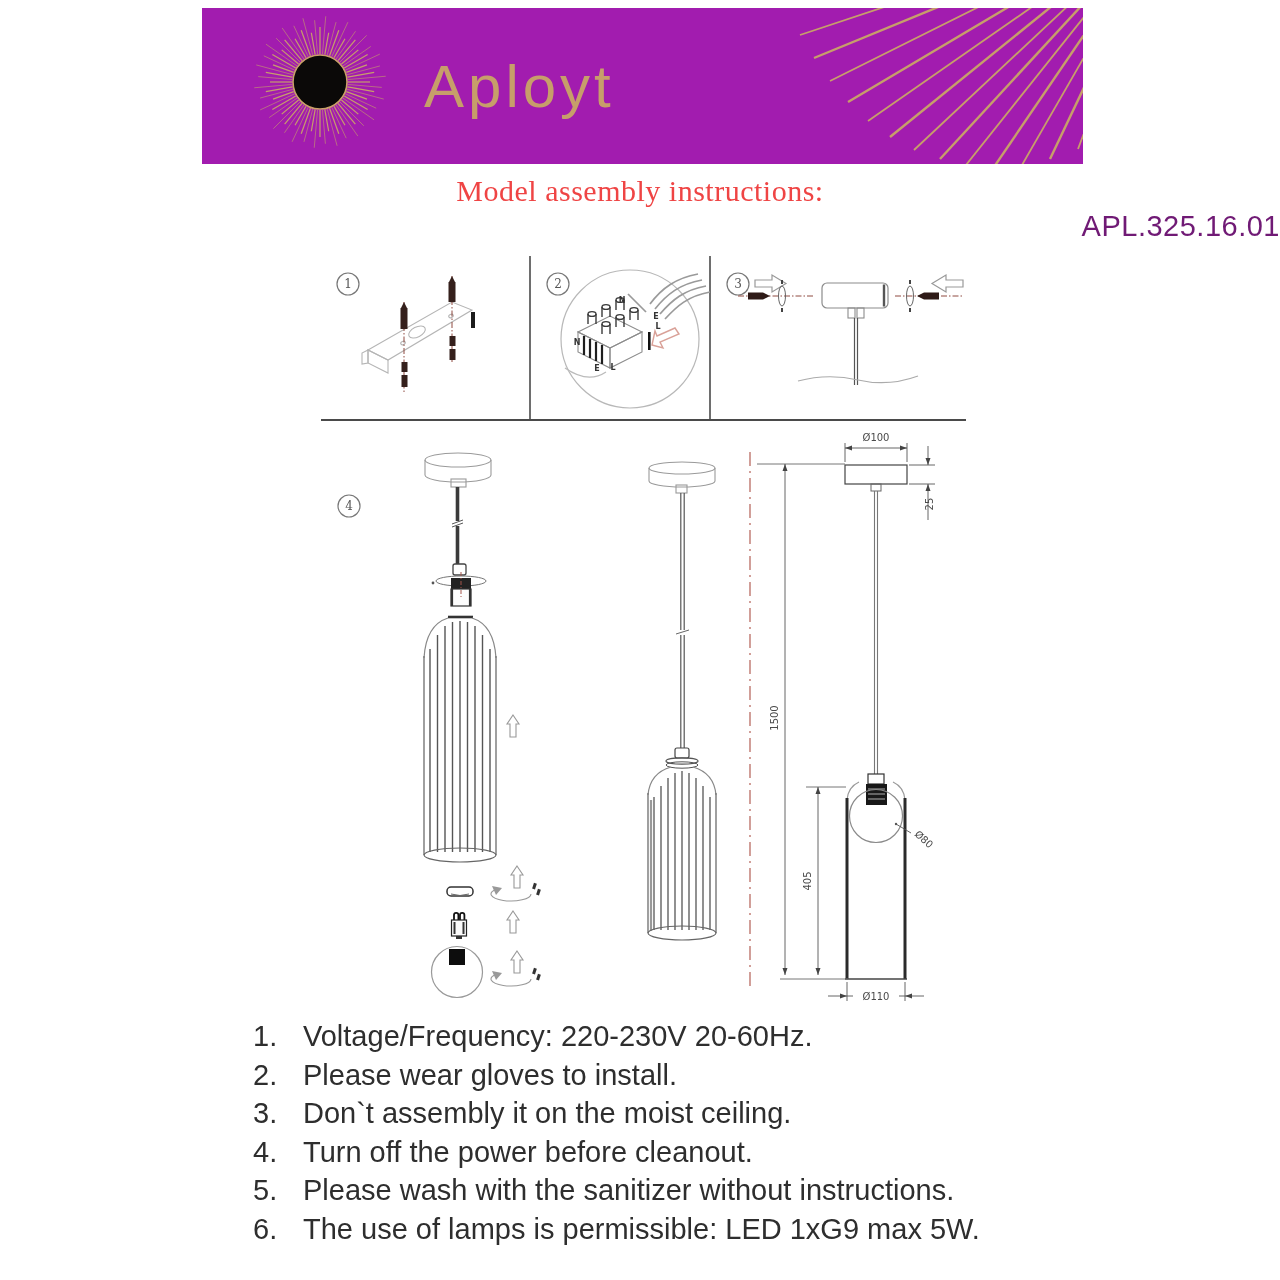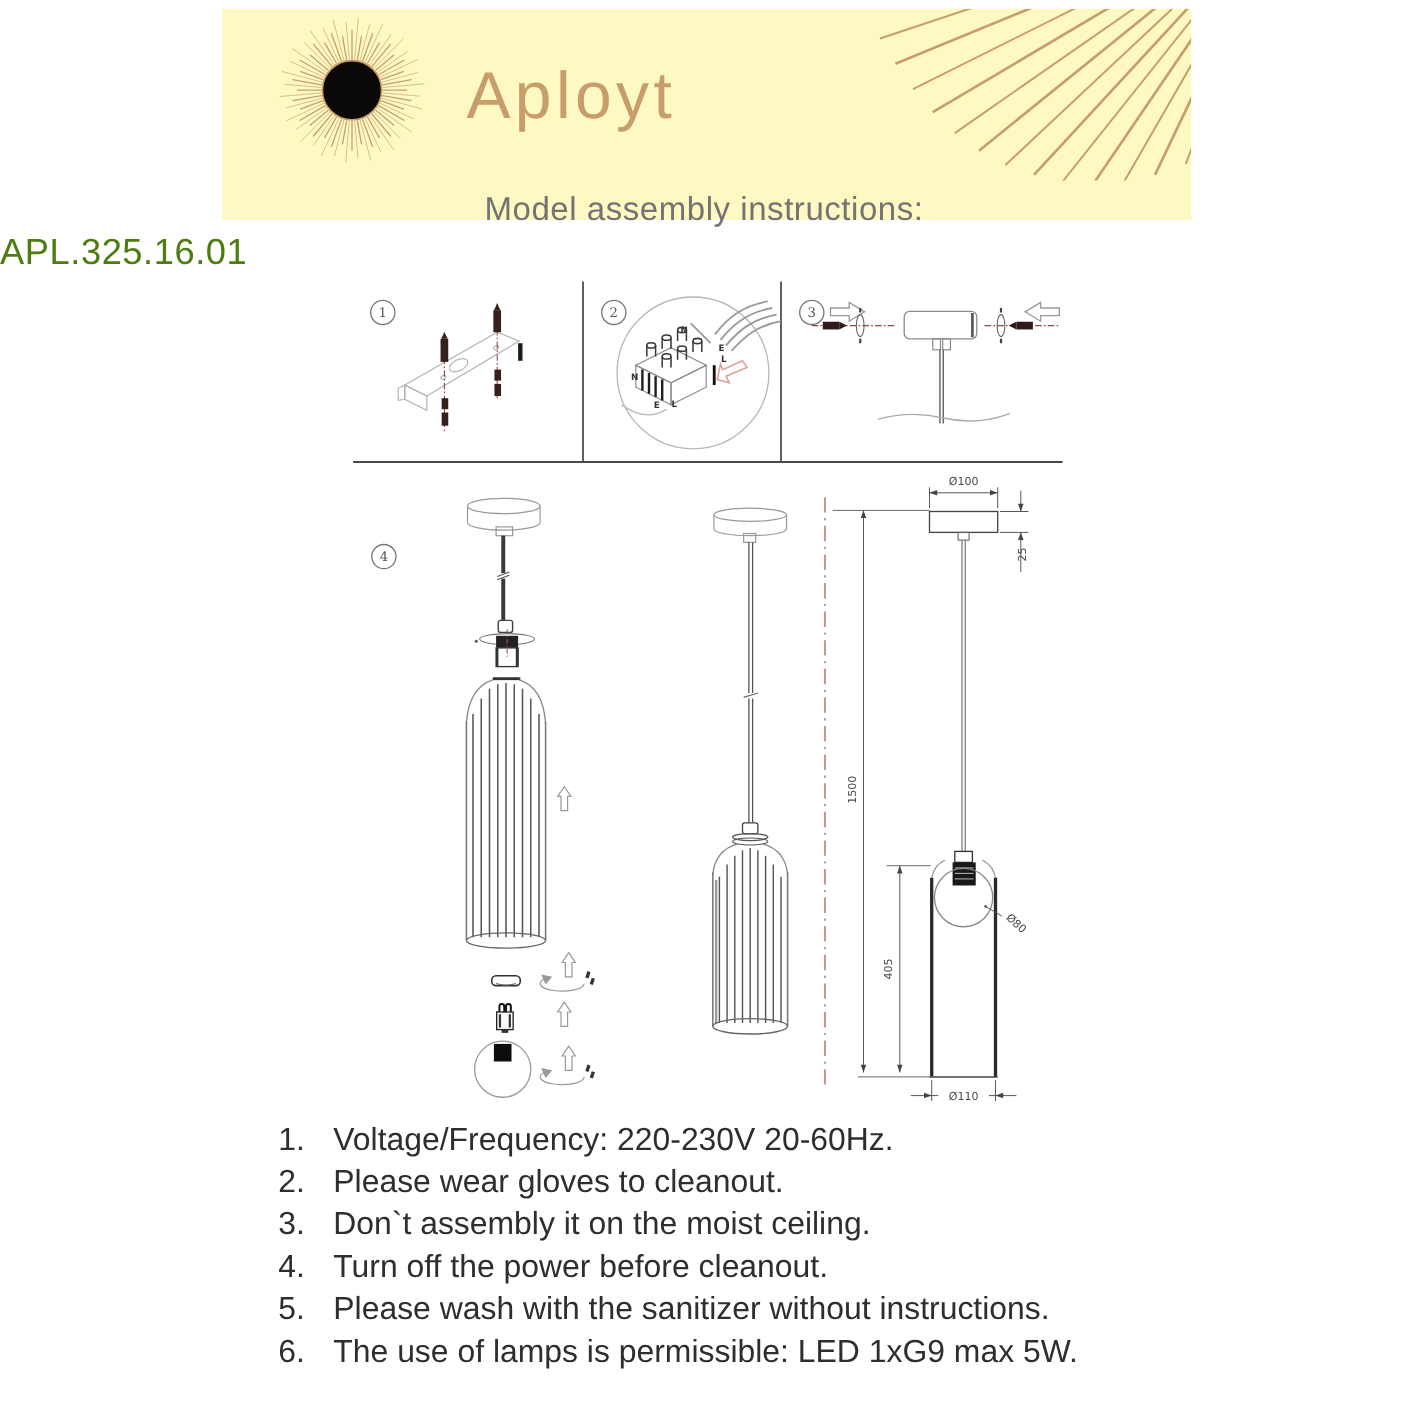--- a/index.html
+++ b/index.html
@@ -1,25 +1,25 @@
 <!DOCTYPE html>
 <html><head>
 <meta charset="utf-8">
 <style>
   html,body{margin:0;padding:0;background:#ffffff;}
   #page{position:relative;width:1280px;height:1280px;background:#ffffff;overflow:hidden;
         font-family:"Liberation Sans",sans-serif;}
   
-  .banner{position:absolute;left:202px;top:8px;width:881px;height:192px;background:#fef9c3;overflow:hidden;}
+  .banner{position:absolute;left:202px;top:8px;width:881px;height:156px;background:#a21caf;overflow:hidden;}
   .banner svg{position:absolute;left:0;top:0;}
   
   .title-line1{position:absolute;left:0;right:0;top:174px;text-align:center;
-      font-size:30px;color:#737373;letter-spacing:0.5px;}
-  .title-line2{position:absolute;left:0;right:0;top:210px;text-align:left;
-      font-size:33px;color:#4d7c0f;letter-spacing:0.5px;}
+      font-size:30px;color:#ef4444;letter-spacing:0.5px;font-family:Liberation Serif, serif;}
+  .title-line2{position:absolute;left:0;right:0;top:210px;text-align:right;
+      font-size:29px;color:#701a75;letter-spacing:0.5px;}
   
   .svgA{position:absolute;left:318px;top:252px;}
   .svgB{position:absolute;left:320px;top:428px;}
   svg text.dim{font-family:"DejaVu Sans",sans-serif;fill:#4a4a4a;}
   svg text.stepnum{font-family:"DejaVu Serif",serif;fill:#555;}
   svg text.wire{font-family:"DejaVu Sans",sans-serif;fill:#333;font-weight:bold;}
   
   .instructions{position:absolute;left:253px;top:1022px;width:830px;}
   .instr-row{display:flex;font-size:29px;color:#2e2e2e;line-height:29px;margin-bottom:9.5px;}
   .instr-num{width:50px;flex:0 0 50px;}
@@ -482,21 +482,21 @@
     </g>
   </svg>
 
   <div class="instructions">
     <div class="instr-row">
       <span class="instr-num">1.</span>
       <span class="instr-text">Voltage/Frequency: 220-230V 20-60Hz.</span>
     </div>
     <div class="instr-row">
       <span class="instr-num">2.</span>
-      <span class="instr-text">Please wear gloves to cleanout.</span>
+      <span class="instr-text">Please wear gloves to install.</span>
     </div>
     <div class="instr-row">
       <span class="instr-num">3.</span>
       <span class="instr-text">Don`t assembly it on the moist ceiling.</span>
     </div>
     <div class="instr-row">
       <span class="instr-num">4.</span>
       <span class="instr-text">Turn off the power before cleanout.</span>
     </div>
     <div class="instr-row">

